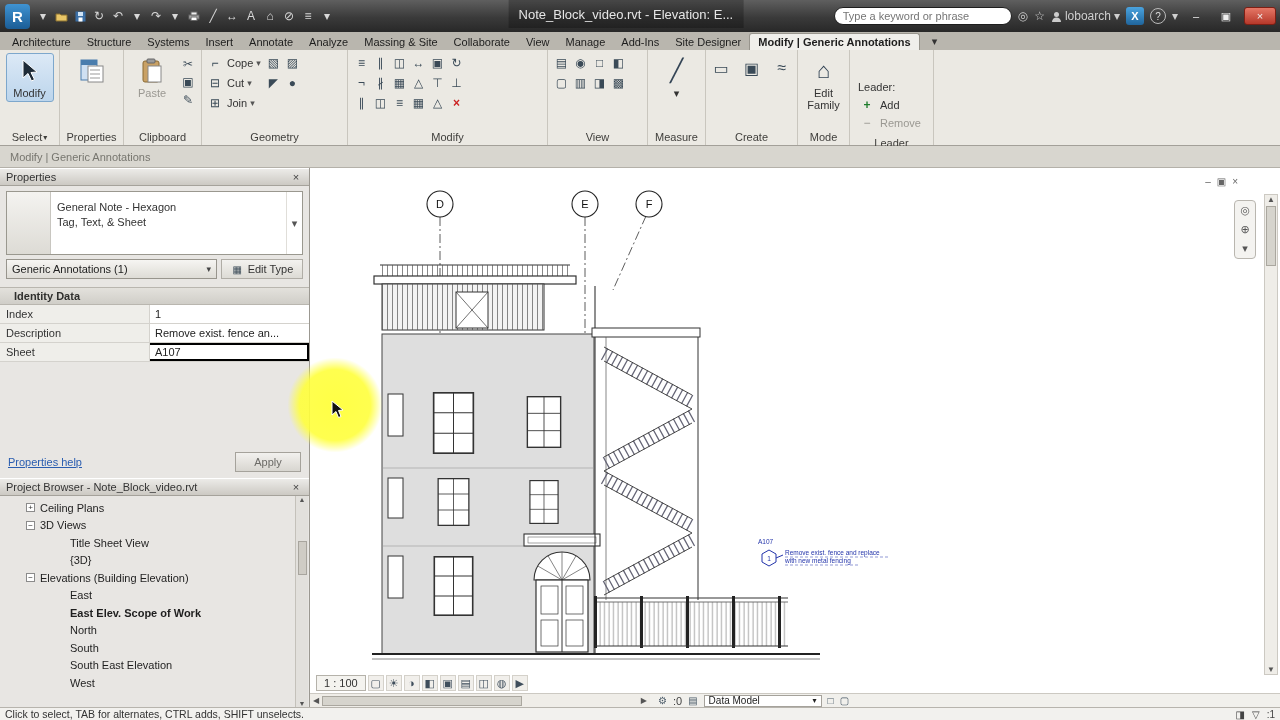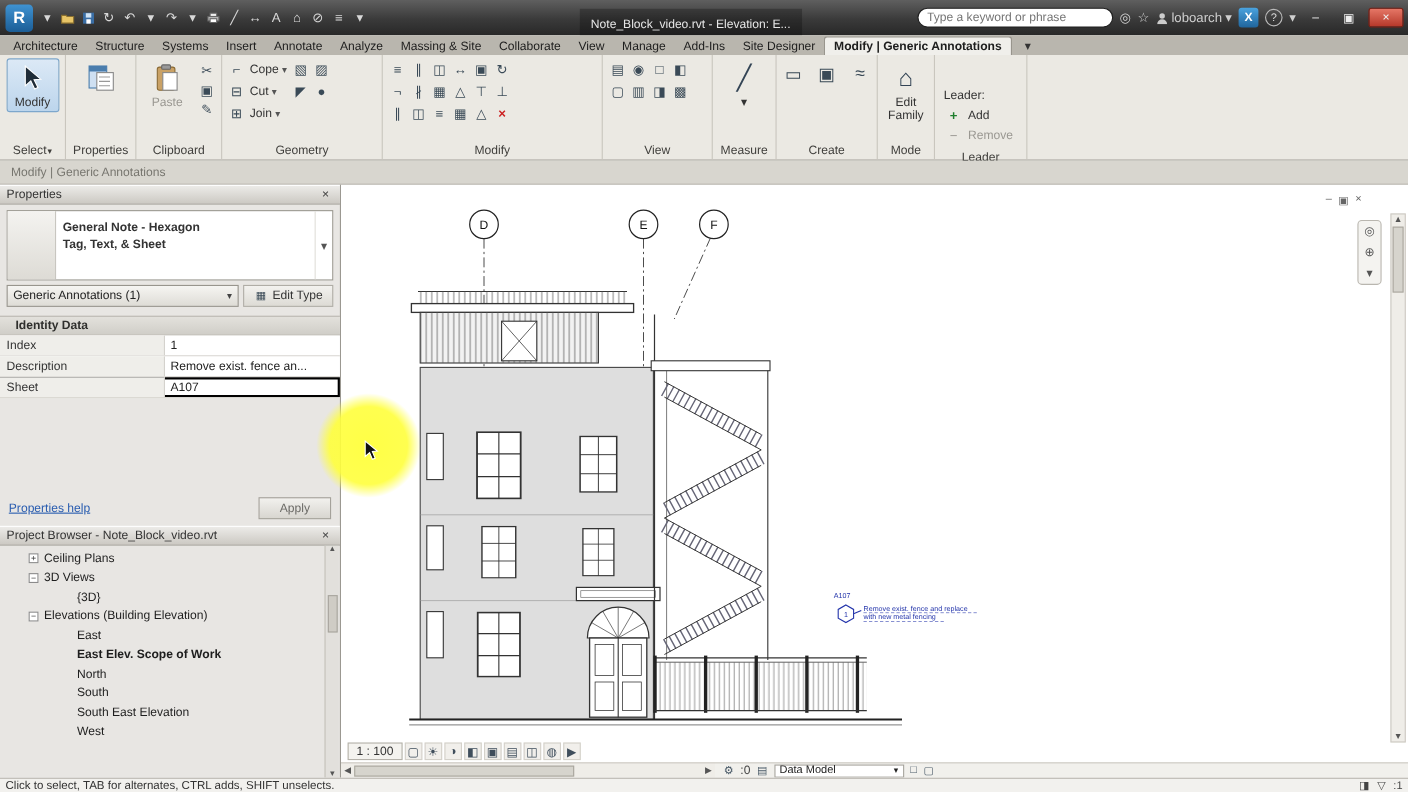--- a/index.html
+++ b/index.html
@@ -10,22 +10,22 @@
 
 .titlebar{position:absolute;left:0;top:0;width:1280px;height:32px;
   background:linear-gradient(#5f5f5f,#3a3a3a 55%,#282828);display:flex;align-items:center;color:#ddd;}
 .revit-logo{width:25px;height:25px;margin:0 4px 0 5px;border-radius:4px;
   background:linear-gradient(#3f93d2,#1b5d96);color:#fff;font-weight:bold;font-size:15px;
   display:flex;align-items:center;justify-content:center;}
 .qat{display:flex;align-items:center;gap:1px;}
 .qbtn{min-width:18px;height:20px;padding:0 2px;display:flex;align-items:center;justify-content:center;
   color:#d8d8d8;font-size:12px;border-radius:2px;}
 .qbtn svg{display:block;}
-.tb-title{position:absolute;left:50%;transform:translateX(-56%);top:8px;height:28px;display:flex;align-items:center;
-  color:#e6e6e6;font-size:11px;padding:0 10px;background:rgba(0,0,0,.25);}
+.tb-title{position:absolute;left:50%;transform:translateX(-56%);top:0;height:28px;display:flex;align-items:center;
+  color:#e6e6e6;font-size:13px;padding:0 10px;background:rgba(0,0,0,.25);}
 .tb-right{margin-left:auto;display:flex;align-items:center;gap:6px;padding-right:4px;}
 .searchbox{width:178px;height:18px;border:1px solid #1e1e1e;border-radius:9px;background:#fff;
   font-size:11px;padding:4px 8px;color:#555;font-family:"Liberation Sans",sans-serif;}
 .tbic{color:#cfcfcf;font-size:12px;display:flex;align-items:center;gap:3px;}
 .exch{width:18px;height:18px;background:linear-gradient(#4aa3df,#20659c);color:#fff;border-radius:3px;
   display:flex;align-items:center;justify-content:center;font-weight:bold;font-size:11px;}
 .helpc{width:16px;height:16px;border:1px solid #bbb;border-radius:50%;display:flex;align-items:center;justify-content:center;font-size:10px;}
 .winbtn{width:24px;height:18px;display:flex;align-items:center;justify-content:center;color:#eee;font-size:11px;}
 .winclose{background:linear-gradient(#e57766,#b5382a);border:1px solid #7d1f14;border-radius:3px;width:32px;}
 
@@ -64,21 +64,21 @@
   border-bottom:1px solid #b4b1a9;display:flex;align-items:center;padding-left:10px;color:#77766f;}
 
 
 .leftpanel{position:absolute;left:0;top:168px;width:310px;height:539px;background:#e8e6e3;border-right:1px solid #9b9891;}
 .subhdr{height:18px;background:linear-gradient(#ecebe8,#ccc9c3);border-top:1px solid #fff;border-bottom:1px solid #a5a29b;
   display:flex;align-items:center;padding:0 6px;color:#333;}
 .subhdr .x{margin-left:auto;color:#444;font-size:11px;width:14px;text-align:center;}
 .props{height:310px;position:relative;}
 .typesel{margin:5px 6px 4px 6px;height:64px;background:#fff;border:1px solid #9a988f;display:flex;}
 .thumb{width:44px;border-right:1px solid #c8c6c0;background:linear-gradient(#f4f3f0,#dddbd5);}
-.typetext{flex:1;padding:8px 6px;line-height:15px;color:#333;font-weight:bold;}
+.typetext{flex:1;padding:8px 6px;line-height:15px;color:#333;}
 .typedd{width:16px;display:flex;align-items:center;justify-content:center;color:#555;border-left:1px solid #e0ded9;}
 .selrow{display:flex;margin:0 6px;gap:4px;height:20px;}
 .combo{flex:1;border:1px solid #98958d;background:linear-gradient(#f6f5f2,#dedcd6);display:flex;align-items:center;padding:0 5px;color:#222;}
 .combo .dd{margin-left:auto;font-size:9px;color:#444;}
 .edittype{width:82px;border:1px solid #b0ada6;background:linear-gradient(#f3f2ef,#dddbd5);display:flex;align-items:center;justify-content:center;gap:4px;color:#333;}
 .secthdr{margin-top:8px;height:18px;background:linear-gradient(#e3e1dc,#d0cec8);border-top:1px solid #b9b6af;border-bottom:1px solid #b9b6af;
   display:flex;align-items:center;padding:0 14px;font-weight:bold;color:#2f2f2d;}
 .prow{display:flex;height:19px;border-bottom:1px solid #d4d2cd;background:#fff;}
 .prow .pl{width:150px;background:#efeeea;border-right:1px solid #d4d2cd;display:flex;align-items:center;padding:0 6px;color:#333;}
 .prow .pv{flex:1;display:flex;align-items:center;padding:0 5px;color:#222;white-space:nowrap;overflow:hidden;}
@@ -470,20 +470,24 @@
       <div class="titem lvl1">
         <span class="twisty">+</span>
         <span class="tlabel">Ceiling Plans</span>
       </div>
       <div class="titem lvl1">
         <span class="twisty">−</span>
         <span class="tlabel">3D Views</span>
       </div>
       <div class="titem lvl2">
         <span class="spacer"></span>
+          <span class="tlabel">Title Sheet View</span>
+      </div>
+      <div class="titem lvl2">
+        <span class="spacer"></span>
           <span class="tlabel">{3D}</span>
       </div>
       <div class="titem lvl1">
         <span class="twisty">−</span>
         <span class="tlabel">Elevations (Building Elevation)</span>
       </div>
       <div class="titem lvl2">
         <span class="spacer"></span>
           <span class="tlabel">East</span>
       </div>

